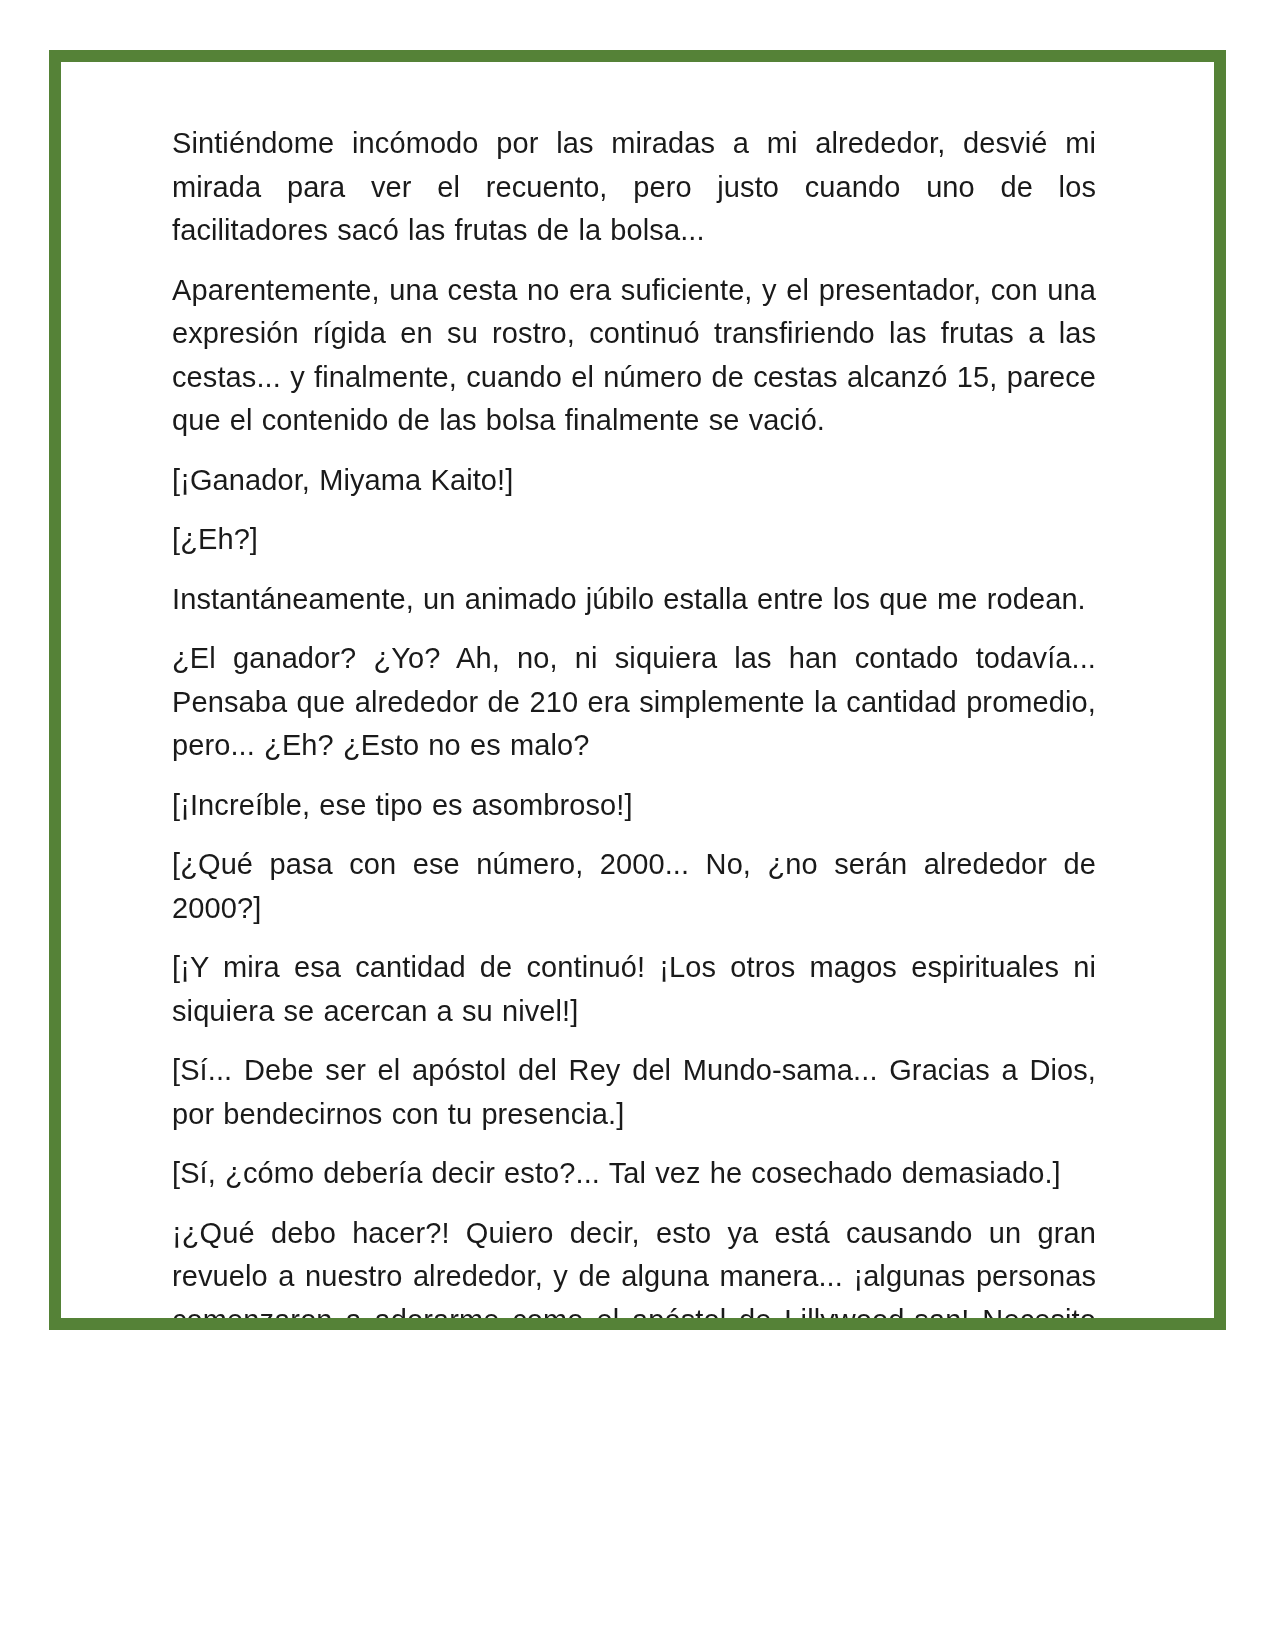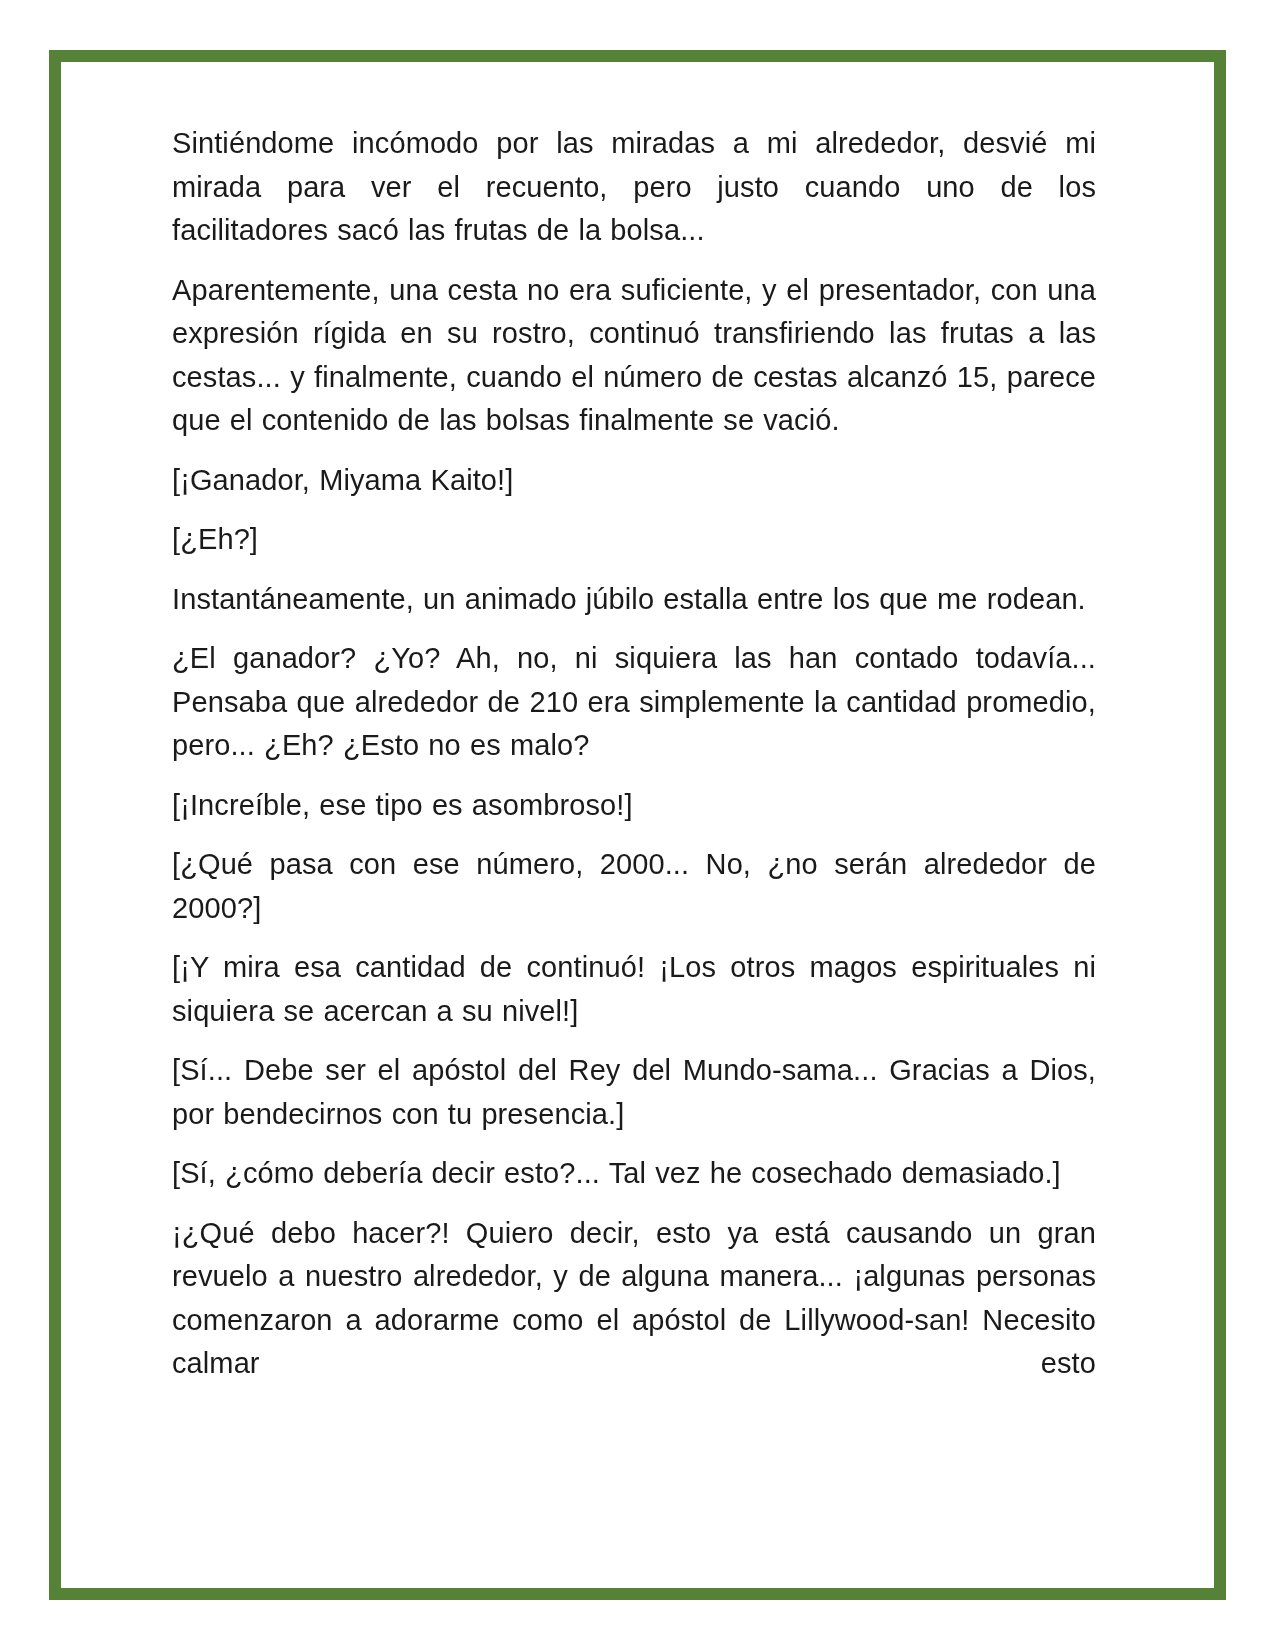--- a/index.html
+++ b/index.html
@@ -21,21 +21,21 @@
     position:relative;
     width:1275px;
     height:1649px;
     background:var(--paper);
   }
   .frame{
     position:absolute;
     left:49px;
     top:50px;
     width:1177px;
-    height:1550px;
+    height:1280px;
     border:12px solid var(--accent);
     background:var(--paper);
     overflow:hidden;
   }
   .content{
     padding:60px 118px 0 111px;
   }
   .content p{
     margin:0 0 16px 0;
     font-size:29px;
@@ -50,21 +50,21 @@
     margin-bottom:17px;
   }
 </style>
 </head>
 <body>
 
 <div class="page">
   <div class="frame">
     <main class="content">
         <p>Sintiéndome incómodo por las miradas a mi alrededor, desvié mi mirada para ver el recuento, pero justo cuando uno de los facilitadores sacó las frutas de la bolsa...</p>
-        <p>Aparentemente, una cesta no era suficiente, y el presentador, con una expresión rígida en su rostro, continuó transfiriendo las frutas a las cestas... y finalmente, cuando el número de cestas alcanzó 15, parece que el contenido de las bolsas finalmente se vació.</p>
+        <p>Aparentemente, una cesta no era suficiente, y el presentador, con una expresión rígida en su rostro, continuó transfiriendo las frutas a las cestas... y finalmente, cuando el número de cestas alcanzó 15, parece que el contenido de las bolsa finalmente se vació.</p>
         <p>[¡Ganador, Miyama Kaito!]</p>
         <p>[¿Eh?]</p>
         <p>Instantáneamente, un animado júbilo estalla entre los que me rodean.</p>
         <p>¿El ganador? ¿Yo? Ah, no, ni siquiera las han contado todavía... Pensaba que alrededor de 210 era simplemente la cantidad promedio, pero... ¿Eh? ¿Esto no es malo?</p>
         <p>[¡Increíble, ese tipo es asombroso!]</p>
         <p>[¿Qué pasa con ese número, 2000... No, ¿no serán alrededor de 2000?]</p>
         <p>[¡Y mira esa cantidad de continuó! ¡Los otros magos espirituales ni siquiera se acercan a su nivel!]</p>
         <p>[Sí... Debe ser el apóstol del Rey del Mundo-sama... Gracias a Dios, por bendecirnos con tu presencia.]</p>
         <p>[Sí, ¿cómo debería decir esto?... Tal vez he cosechado demasiado.]</p>
         <p class="continued">¡¿Qué debo hacer?! Quiero decir, esto ya está causando un gran revuelo a nuestro alrededor, y de alguna manera... ¡algunas personas comenzaron a adorarme como el apóstol de Lillywood-san! Necesito calmar esto</p>

